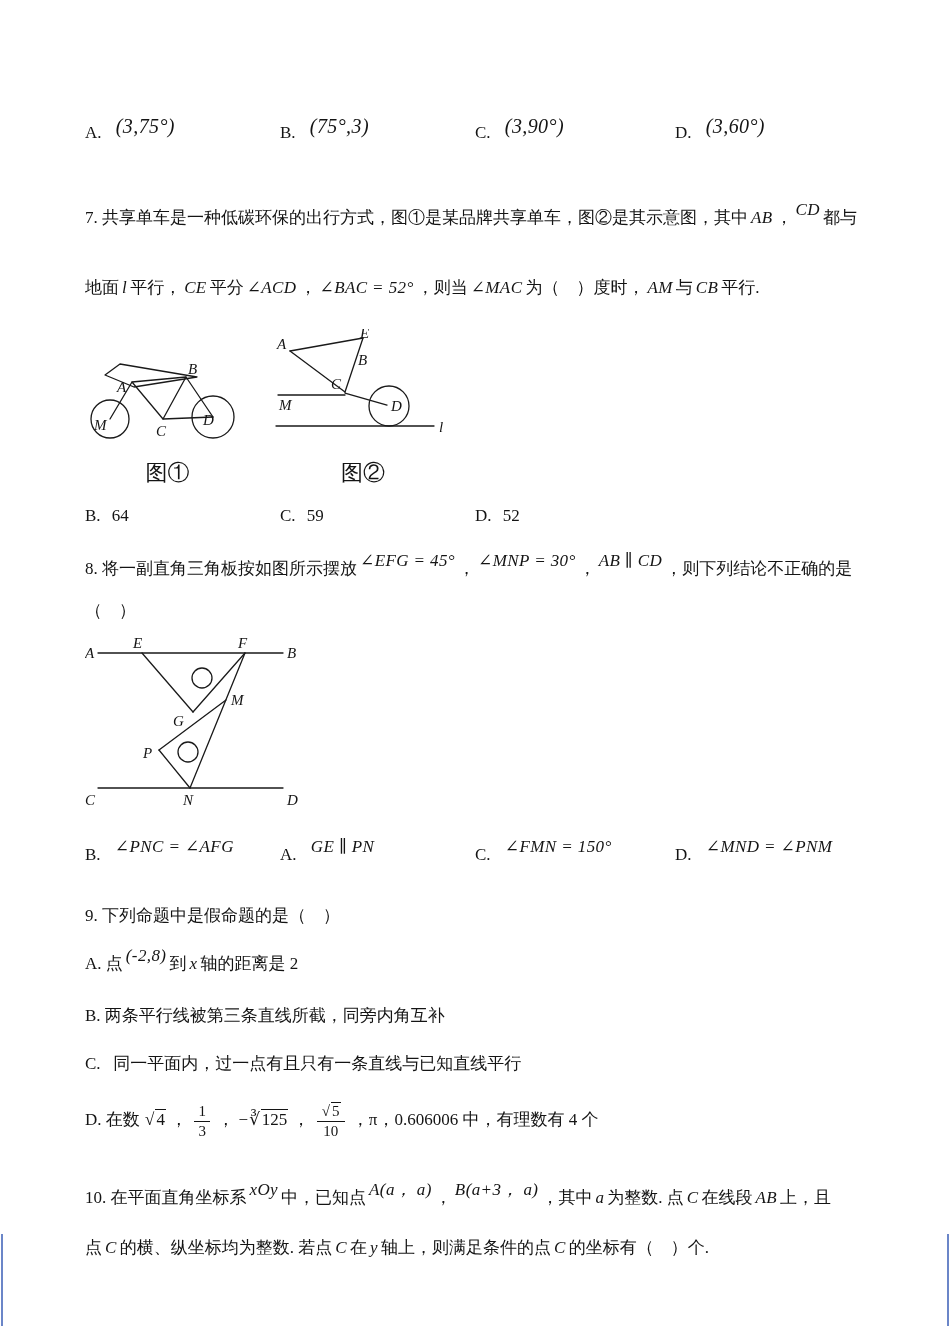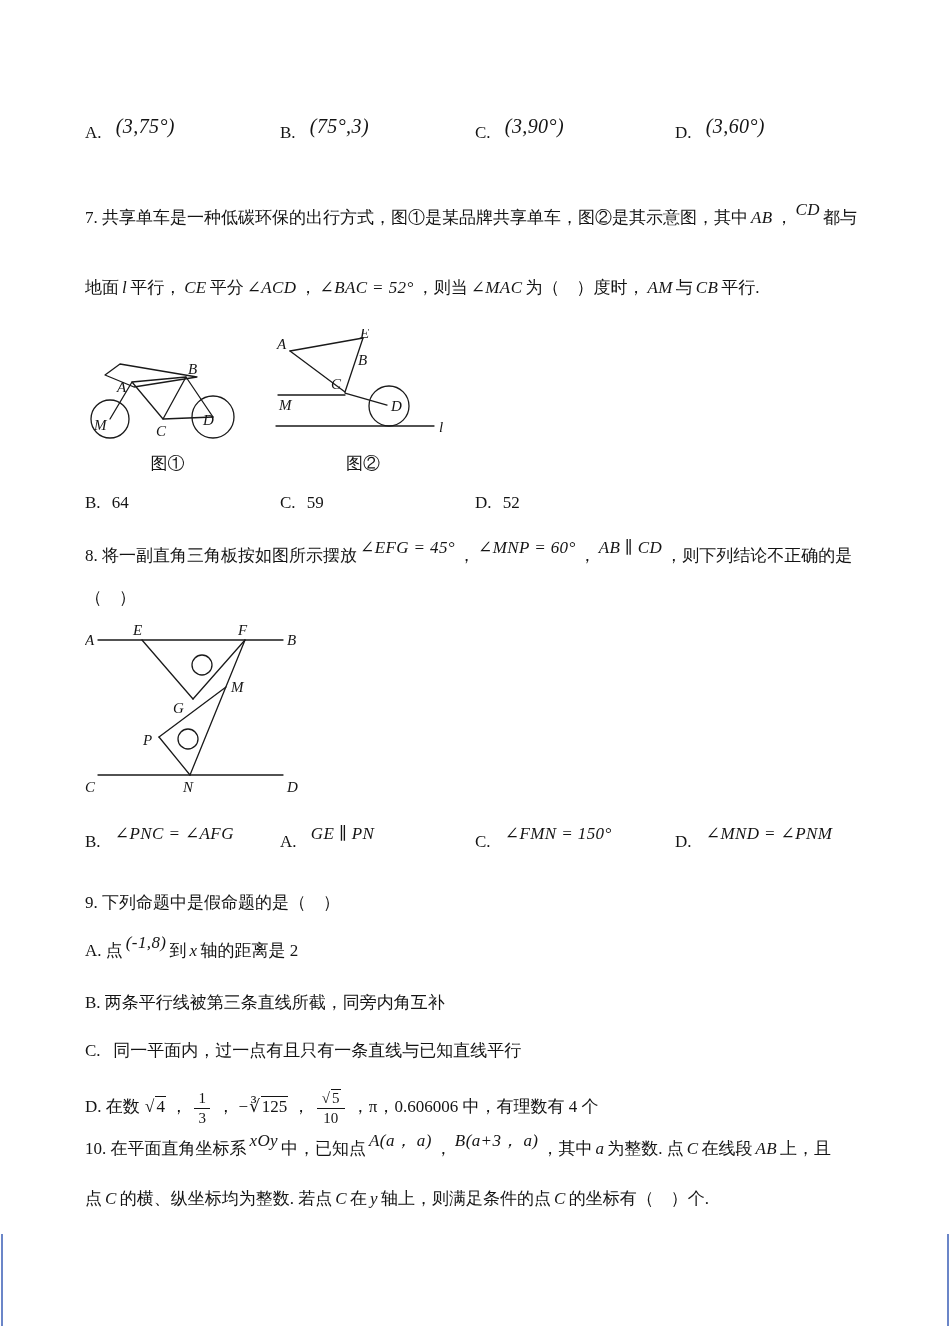--- a/index.html
+++ b/index.html
@@ -16,34 +16,34 @@
   .m{font-style:italic;padding:0 3px;letter-spacing:.4px}
   .up{vertical-align:8px}
   .up2{vertical-align:5px}
   .big{font-size:20px}
 
   .opt-row{display:grid;grid-template-columns:195px 195px 200px 1fr;line-height:28px;white-space:nowrap}
   .opt span + span{margin-left:7px}
 
   .figs{display:flex;gap:24px;align-items:flex-end}
   .fig{margin:0;text-align:center}
-  .figcap{display:block;font-size:17px;font-style:normal}
+  .figcap{display:block;margin-top:6px;font-size:22px;font-style:normal}
   svg text{font-family:"Liberation Serif","DejaVu Serif",serif;font-style:italic;font-size:15px;fill:#141414}
   svg .geo{stroke:#1a1a1a;stroke-width:1.3;fill:none;stroke-linecap:round;stroke-linejoin:round}
 
   .frac{display:inline-block;vertical-align:middle;text-align:center;line-height:1.1;
         font-size:15px;font-style:normal;padding:0 3px}
   .frac .num{display:block;padding:0 4px 1px}
   .frac .den{display:block;border-top:1.2px solid #141414;padding:1px 4px 0}
   .rad{font-style:normal;padding:0 1px}
   .rbody{border-top:1.2px solid #141414;padding:0 1px}
 
   .mt48{margin-top:48px}.mt40{margin-top:40px}.mt26{margin-top:26px}.mt14{margin-top:14px}
   .mt16{margin-top:16px}.mt12{margin-top:12px}.mt10{margin-top:10px}.mt32{margin-top:32px}
-  .mt22{margin-top:22px}.mt18{margin-top:18px}.mt24{margin-top:24px}.mt36{}
+  .mt22{margin-top:22px}.mt18{margin-top:18px}.mt24{margin-top:24px}.mt36{margin-top:36px}
   .mt28{margin-top:20px}
 </style>
 </head>
 <body>
 
 <div class="page">
 
   <div class="opt-row">
     <div class="opt">
       <span class="zh">A.</span>
@@ -123,21 +123,21 @@
       <span class="zh">C.</span>
       <span class="zh">59</span>
     </div>
     <div class="opt">
       <span class="zh">D.</span>
       <span class="zh">52</span>
     </div>
   </div>
 
   <p class="para mt16">
-    <span class="zh">8. 将一副直角三角板按如图所示摆放</span><span class="m up">∠EFG = 45°</span><span class="zh">，</span><span class="m up">∠MNP = 60°</span><span class="zh">，</span><span class="m up">AB ∥ CD</span><span class="zh">，则下列结论不正确的是</span>
+    <span class="zh">8. 将一副直角三角板按如图所示摆放</span><span class="m up">∠EFG = 45°</span><span class="zh">，</span><span class="m up">∠MNP = 30°</span><span class="zh">，</span><span class="m up">AB ∥ CD</span><span class="zh">，则下列结论不正确的是</span>
   </p>
   <p class="para mt12">
     <span class="zh">（&nbsp;&nbsp;&nbsp;&nbsp;）</span>
   </p>
 
   <div class="mt10">
     <svg width="215" height="182" viewBox="0 0 215 182">
       <g class="geo">
         <line x1="13" y1="17" x2="198" y2="17"></line>
         <line x1="57" y1="17" x2="108" y2="76"></line>
@@ -178,21 +178,21 @@
     <div class="opt">
       <span class="zh">D.</span>
       <span class="m up">∠MND = ∠PNM</span>
     </div>
   </div>
 
   <p class="para mt32">
     <span class="zh">9. 下列命题中是假命题的是（&nbsp;&nbsp;&nbsp;&nbsp;）</span>
   </p>
   <p class="para mt10">
-    <span class="zh">A. 点</span><span class="m up">(-1,8)</span><span class="zh">到</span><span class="m">x</span><span class="zh">轴的距离是 2</span>
+    <span class="zh">A. 点</span><span class="m up">(-2,8)</span><span class="zh">到</span><span class="m">x</span><span class="zh">轴的距离是 2</span>
   </p>
   <p class="para mt22">
     <span class="zh">B. 两条平行线被第三条直线所截，同旁内角互补</span>
   </p>
   <p class="para mt18">
     <span class="zh">C.&nbsp;&nbsp;&nbsp;同一平面内，过一点有且只有一条直线与已知直线平行</span>
   </p>
   <p class="para mt24">
     <span class="zh">D. 在数</span>
     <span><span class="rad">√</span><span class="rbody">4</span></span>

